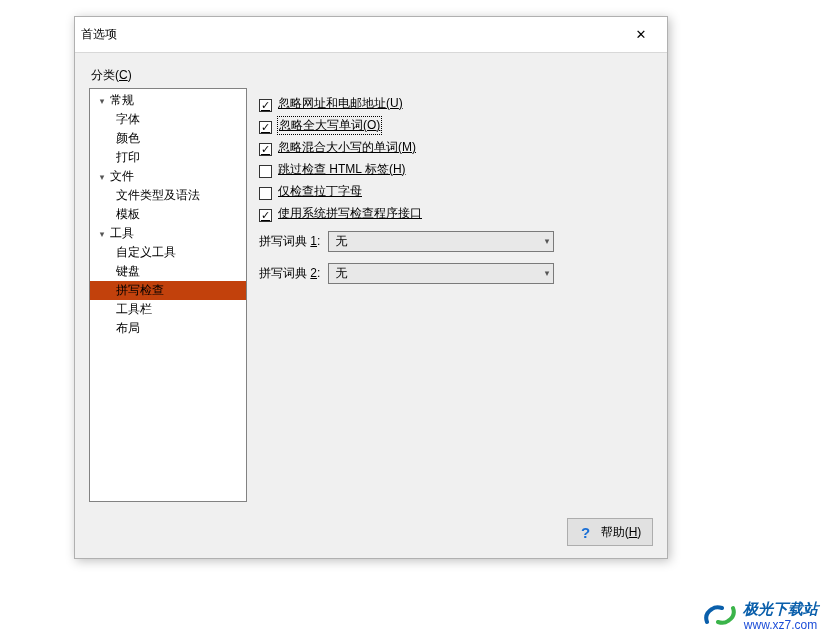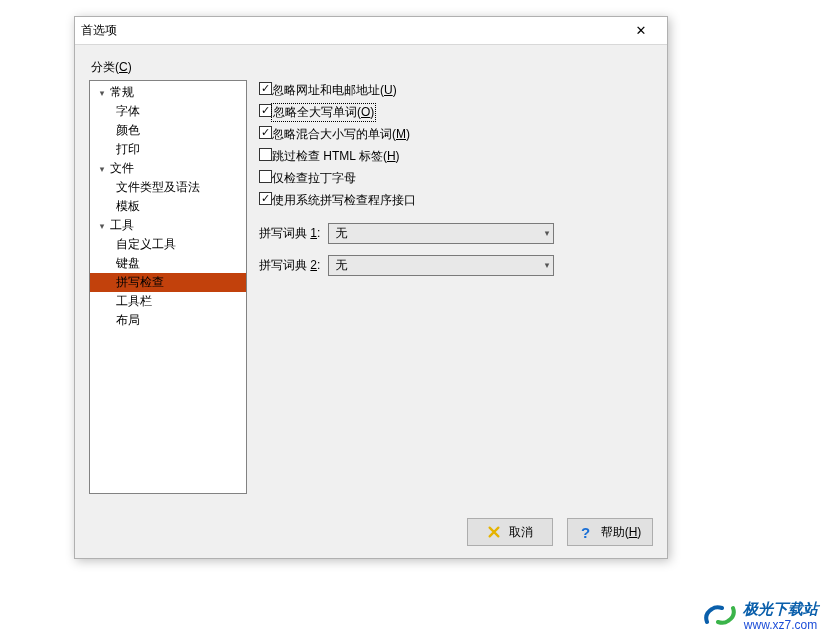--- a/index.html
+++ b/index.html
@@ -17,21 +17,21 @@
     position: absolute;
     left: 74px;
     top: 16px;
     width: 594px;
     height: 543px;
     background: #f0f0f0;
     border: 1px solid #b0b0b0;
     box-shadow: 2px 2px 10px rgba(0,0,0,0.25);
   }
   .titlebar {
-    height: 28px;
+    height: 36px;
     background: #fff;
     border-bottom: 1px solid #d8d8d8;
     display: flex;
     align-items: center;
     padding: 0 6px;
     justify-content: space-between;
   }
   .titlebar-title { font-size: 12px; }
   .close-btn {
     width: 40px;
@@ -76,23 +76,24 @@
     margin-right: 2px;
     font-size: 9px;
     color: #555;
   }
   .panel {
     flex: 1;
     padding: 2px 2px 2px 4px;
   }
   .check-row {
     display: flex;
-    align-items: flex-start;
+    align-items: flex-end;
     height: 22px;
-    gap: 0;
+    gap: 6px;
+    text-decoration: underline;
   }
   .check-box {
     width: 13px;
     height: 13px;
     border: 1px solid #333;
     background: #fff;
     display: inline-flex;
     align-items: center;
     justify-content: center;
     font-size: 11px;
@@ -279,28 +280,20 @@
                 <span class="chev">▾</span>
               </div>
             </div>
           </div>
       </div>
 
     </div>
   </div>
 
   <div class="button-bar">
-    <div class="btn">
-      <span class="ico">
-        <svg viewBox="0 0 16 16" width="14" height="14">
-            <path d="M3 3 L13 13 M13 3 L3 13" stroke="#e5b300" stroke-width="2.6" stroke-linecap="round"></path>
-          </svg>
-      </span>
-      <span>取消</span>
-    </div>
     <div class="btn">
       <span class="ico" style="color:#1a6fd6;font-weight:bold;font-size:15px;">?</span>
       <span>帮助(<u>H</u>)</span>
     </div>
   </div>
 </div>
 
 <div class="watermark">
   <span>
     <svg width="34" height="30" viewBox="0 0 34 30">

